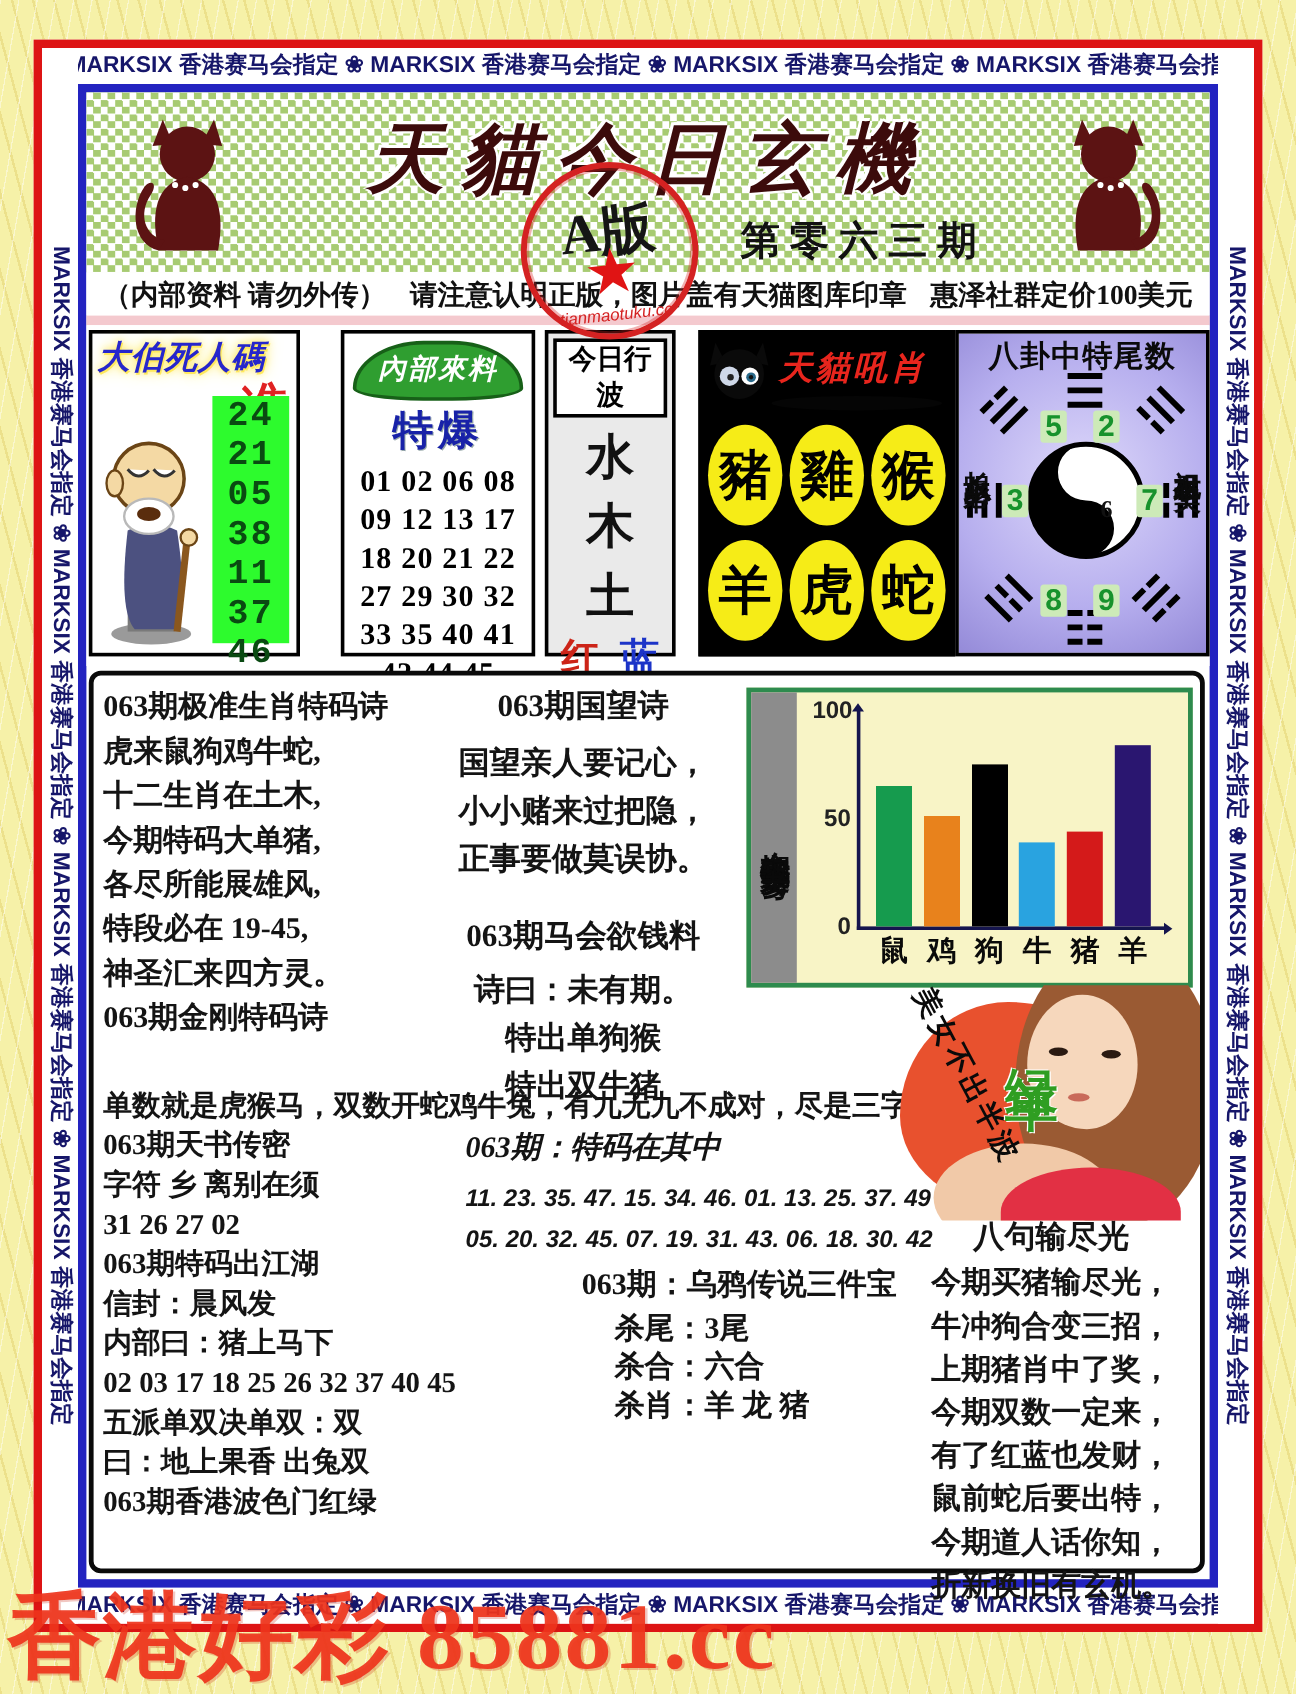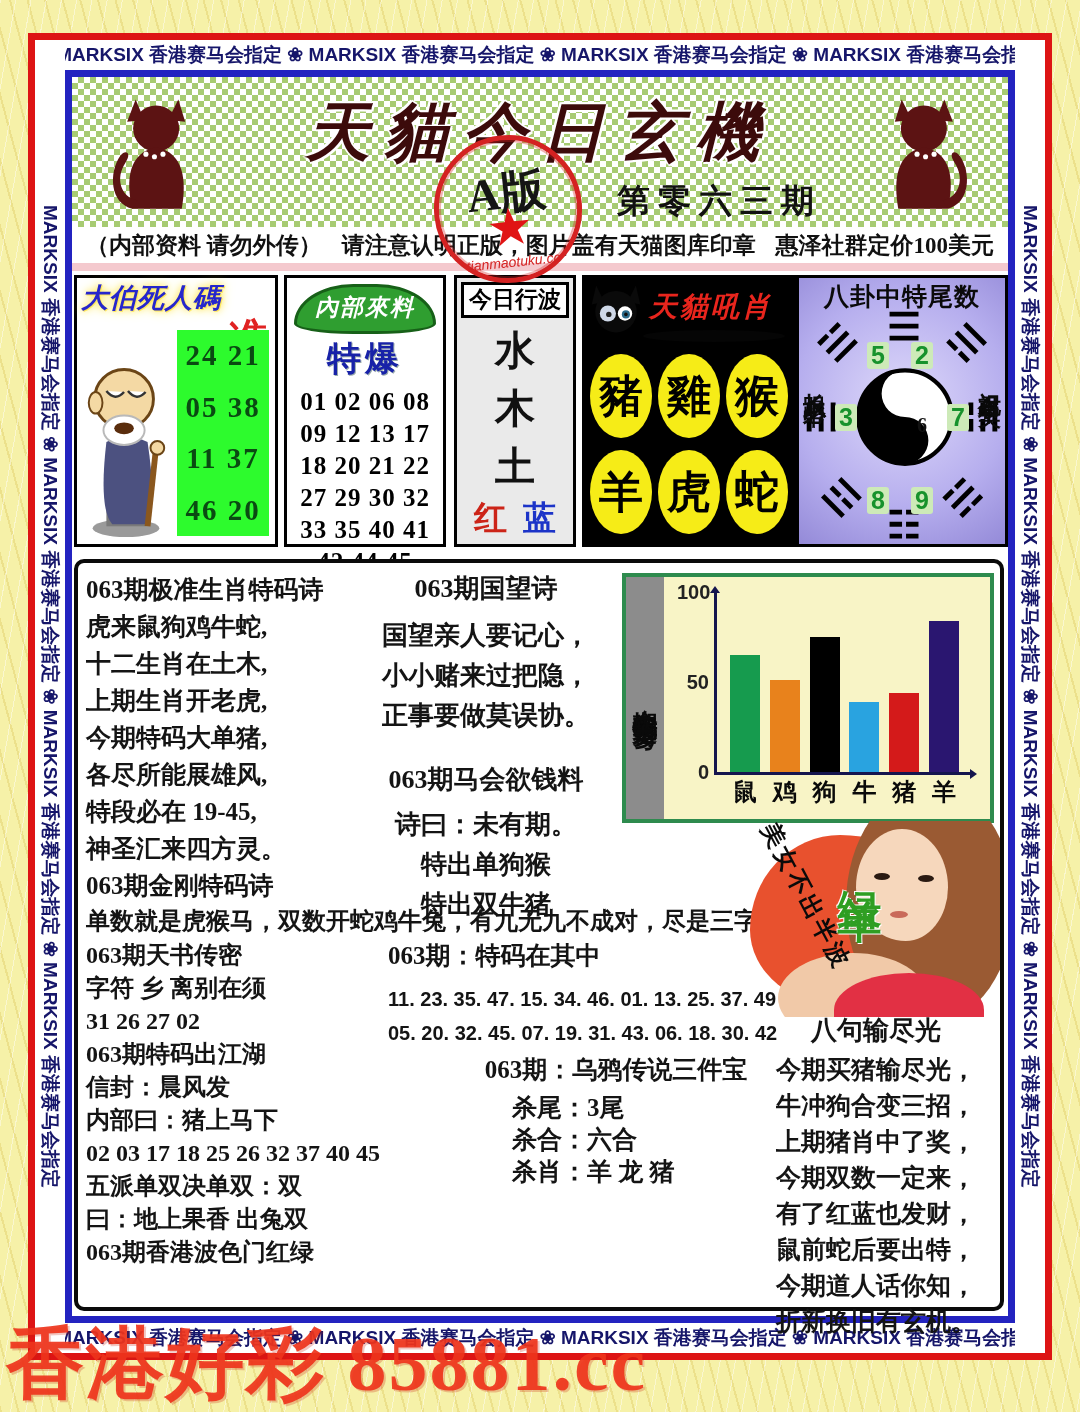--- a/index.html
+++ b/index.html
@@ -41,36 +41,36 @@
   .stamp-url{position:absolute;left:0;right:0;bottom:8px;text-align:center;font-size:14px;font-style:italic;
     color:#d42222;font-family:"Liberation Sans",sans-serif;}
   
   .notice{position:absolute;left:0;right:0;top:150px;height:36px;background:#fff;display:flex;
     align-items:center;justify-content:space-between;padding:0 14px;box-sizing:border-box;
     font-size:23px;font-weight:600;color:#111;white-space:nowrap;}
   .pinkline{position:absolute;left:0;right:0;top:186px;height:8px;background:#f4c9ce;}
   
   .panels{position:absolute;left:0;right:0;top:194px;height:284px;background:#fff;}
   .panel{position:absolute;top:4px;height:272px;border:3px solid #000;background:#fff;box-sizing:border-box;}
-  .p1{left:2px;width:204px;}
+  .p1{left:2px;width:176px;font-family:Liberation Mono, monospace;}
   .p1-title{position:absolute;left:4px;top:2px;font-size:27px;font-weight:900;font-style:italic;color:#2626cc;
     letter-spacing:1px;text-shadow:0 0 6px #ffe95e,0 0 12px #ffe95e,1px 1px 0 #ffe95e;white-space:nowrap;}
   .p1-mark{position:absolute;right:8px;top:34px;font-size:38px;font-weight:900;color:#e02222;}
   .p1-man{position:absolute;left:0px;top:64px;width:98px;height:200px;}
   .p1-grid{position:absolute;left:100px;top:52px;right:6px;bottom:8px;background:#2dfb2d;
     display:flex;flex-direction:column;justify-content:space-around;}
   .p1-row{text-align:center;font-size:29px;font-weight:900;color:#0a4a12;letter-spacing:2px;}
   .p2{left:212px;width:162px;}
   .p2-banner{margin:6px auto 0;width:136px;height:44px;background:#2f9e30;border:3px solid #176018;
     border-radius:50% 50% 50% 50%/95% 95% 25% 25%;color:#fff;font-weight:900;font-style:italic;
     font-size:23px;text-align:center;line-height:42px;letter-spacing:2px;}
   .p2-sub{text-align:center;font-size:34px;font-weight:900;color:#1822a8;letter-spacing:4px;margin-top:2px;
     text-shadow:1px 1px 0 #9aa;}
   .p2-rows{margin-top:4px;text-align:center;font-size:25px;font-weight:900;color:#000;line-height:32px;letter-spacing:1px;}
-  .p3{left:382px;width:122px;background:#eaeaea;}
+  .p3{left:382px;width:109px;background:#eaeaea;}
   .p3-head{margin:4px;border:3px solid #000;background:#fff;text-align:center;font-size:23px;font-weight:900;color:#000;line-height:30px;}
   .p3-items{text-align:center;font-size:40px;font-weight:900;color:#111;line-height:58px;}
   .p3-colors{display:flex;justify-content:center;gap:16px;font-size:33px;font-weight:900;margin-top:0px;}
   .p3-red{color:#cc2418}.p3-blue{color:#1c34c8}
   .p4a{left:510px;width:214px;background:#000000;}
   .p4a-cat{position:absolute;left:4px;top:4px;width:54px;height:54px;}
   .p4a-title{position:absolute;left:64px;top:10px;font-size:28px;font-weight:900;color:#e8251d;letter-spacing:3px;
     font-style:italic;white-space:nowrap;}
   .p4a-line{position:absolute;left:58px;top:52px;right:8px;height:12px;background:#050505;border-radius:50%;}
   .zgrid{position:absolute;left:2px;top:70px;right:2px;bottom:4px;display:grid;
@@ -89,21 +89,21 @@
     border-radius:10px;background:#fff;box-sizing:border-box;}
   .blk{position:absolute;color:#141414;}
   .poem1{left:8px;top:8px;font-size:25px;font-weight:600;line-height:37px;white-space:nowrap;}
   .poem2{left:258px;top:8px;width:300px;text-align:center;}
   .poem2-title{font-size:26px;font-weight:900;margin-bottom:10px;}
   .poem2-line{font-size:26px;font-weight:700;line-height:40px;}
   .yuqian-title{font-size:26px;font-weight:900;margin-top:26px;margin-bottom:8px;}
   .yuqian-line{font-size:26px;font-weight:700;line-height:40px;}
   .longline{left:8px;top:342px;font-size:24px;font-weight:700;white-space:nowrap;}
   .left2{left:8px;top:376px;font-size:24px;font-weight:600;line-height:33px;white-space:nowrap;}
-  .temacode{left:310px;top:376px;}
+  .temacode{left:310px;top:376px;font-style:italic;}
   .temacode-title{font-size:25px;font-weight:900;margin-bottom:10px;}
   .temacode-line{font-size:20px;font-weight:800;line-height:34px;font-family:"Liberation Sans",sans-serif;white-space:nowrap;}
   .wuya{left:398px;top:490px;width:280px;}
   .wuya-title{font-size:25px;font-weight:900;text-align:center;margin-bottom:6px;white-space:nowrap;}
   .wuya-line{font-size:25px;font-weight:700;line-height:32px;padding-left:36px;}
   
   .chartbox{position:absolute;left:544px;top:10px;width:372px;height:250px;border:4px solid #2e8b4e;
     background:#f8f4c6;box-sizing:border-box;}
   .gstrip{position:absolute;left:0;top:0;bottom:0;width:38px;background:#8c8c8c;display:flex;
     align-items:center;justify-content:center;}
@@ -309,21 +309,20 @@
           <div class="sidetxt" style="right:0px;top:96px">祝君中奖</div>
         </div>
       </div>
 
       <div class="main-box">
 
         <div class="blk poem1">
           <div style="font-weight:800">063期极准生肖特码诗</div>
           <div>虎来鼠狗鸡牛蛇,</div>
           <div>十二生肖在土木,</div>
-          <div>上期生肖开老虎,</div>
           <div>今期特码大单猪,</div>
           <div>各尽所能展雄风,</div>
           <div>特段必在 19-45,</div>
           <div>神圣汇来四方灵。</div>
           <div>063期金刚特码诗</div>
         </div>
 
         <div class="blk poem2">
           <div class="poem2-title">063期国望诗</div>
           <div class="poem2-line">国望亲人要记心，</div>

